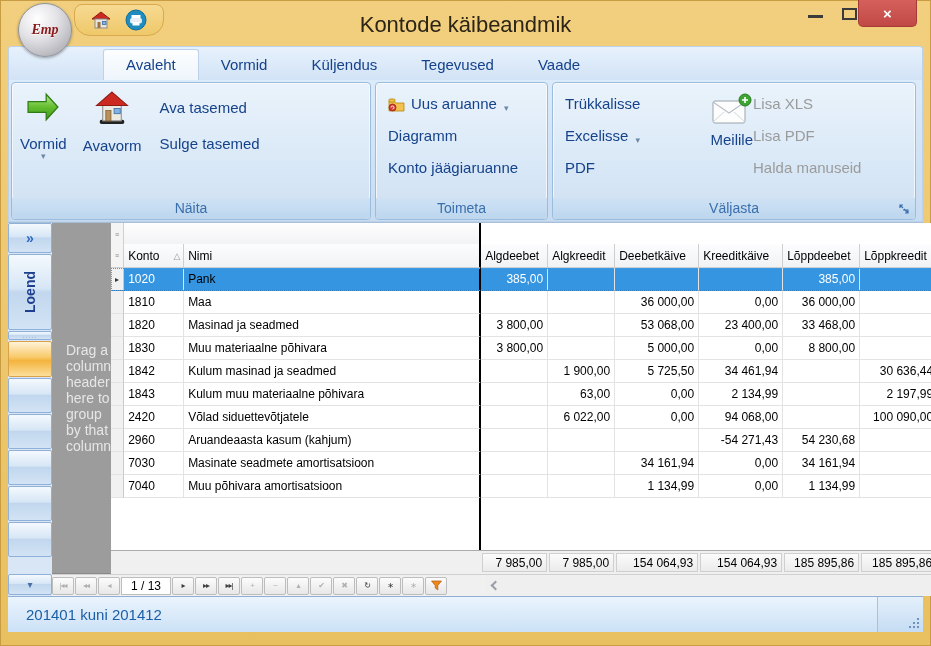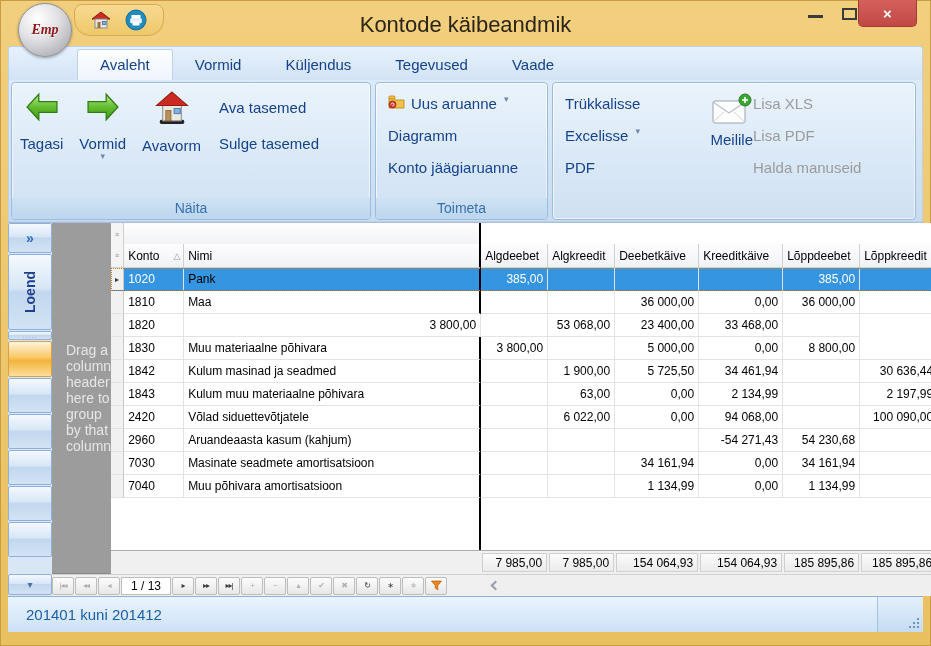--- a/index.html
+++ b/index.html
@@ -41,21 +41,21 @@
   }
   
   .ribbon-tabs{
     flex:0 0 34px; display:flex; align-items:flex-end; padding-left:68px;
     background:linear-gradient(#e7f1fc,#d2e3f6);
     border:1px solid #bcd2ea; border-bottom:none; border-radius:3px 3px 0 0;
   }
   .tab{ font-size:15px; color:#15428b; padding:6px 22px 7px 22px; }
   .tab.active{
     background:linear-gradient(#fdfeff,#eef5fc);
-    border:1px solid #bcd2ea; border-bottom:none; border-radius:3px 3px 0 0;
+    border:1px solid #bcd2ea; border-bottom:none; border-radius:3px 3px 0 0;margin-left:26px;
   }
   
   .ribbon-body{
     flex:0 0 142px; display:flex; align-items:flex-start;
     background:linear-gradient(#dcebfa,#c7dbf1);
     border:1px solid #bcd2ea; border-top:none;
     padding:2px 2px 0 2px;
   }
   .rgroup{
     height:138px; margin-right:4px; display:flex; flex-direction:column;
@@ -69,21 +69,21 @@
     background:linear-gradient(#cfe2f4,#bcd6ee); border-radius:0 0 4px 4px;
     line-height:21px; position:relative;
   }
   .bigbtn{ display:flex; flex-direction:column; align-items:center; padding:8px 8px 0 8px;
     color:#15428b; font-size:15px; }
   .bigbtn .lbl{ margin-top:12px; white-space:nowrap; }
   .caret{ font-size:9px; color:#6f87a6; line-height:8px; }
   .txtlinks{ display:flex; flex-direction:column; margin:16px 6px 0 10px; gap:19px; }
   .txtlink{ font-size:15px; color:#15428b; white-space:nowrap; }
   .menu-col{ display:flex; flex-direction:column; padding:12px 10px 0 12px; gap:15px; }
-  .menu-item{ font-size:15px; color:#15428b; display:flex; align-items:flex-start; white-space:nowrap; }
+  .menu-item{ font-size:15px; color:#15428b; display:flex; align-items:flex-end; white-space:nowrap; }
   .menu-item .caret{ margin-left:7px; }
   .menu-item.disabled{ color:#9b9b9b; }
   .mailcol{ display:flex; flex-direction:column; align-items:flex-end; padding-top:10px; width:82px; }
   .mailcol .lbl{ font-size:15px; color:#15428b; margin-top:4px; }
   .launcher{ position:absolute; right:5px; bottom:4px; }
   
   .main{ flex:0 0 374px; display:flex; background:#fff; border-top:1px solid #a8bfd8; }
   .left-strip{ flex:0 0 30px; display:flex; flex-direction:column; background:#d9e6f5; }
   .seg{ border:1px solid #8fb0d8; border-radius:2px; margin-bottom:1px;
     background:linear-gradient(#f4f9fd,#d7e6f6 45%,#c2d7ee 50%,#d2e3f4);
@@ -216,35 +216,20 @@
   </div>
 
   <div class="ribbon-body">
 
     <div class="rgroup" style="width:362px">
       <div class="rgroup-content">
         <div class="bigbtn">
           <span>
             <svg width="36" height="32" viewBox="0 0 32 30">
               <defs>
-                  <linearGradient id="gl" x1="0" y1="0" x2="0" y2="1">
-                <stop offset="0" stop-color="#b9ea92"></stop>
-                    <stop offset=".5" stop-color="#64bd2e"></stop>
-                    <stop offset="1" stop-color="#3f9a1a"></stop>
-              </linearGradient>
-                </defs>
-              <path d="M13 3 L2 15 L13 27 L13 20 L30 20 L30 10 L13 10 Z" fill="url(#gl)" stroke="#2e7d13" stroke-width="1.2"></path>
-            </svg>
-          </span>
-          <span class="lbl">Tagasi</span>
-        </div>
-        <div class="bigbtn">
-          <span>
-            <svg width="36" height="32" viewBox="0 0 32 30">
-              <defs>
                   <linearGradient id="gr" x1="0" y1="0" x2="0" y2="1">
                 <stop offset="0" stop-color="#b9ea92"></stop>
                     <stop offset=".5" stop-color="#64bd2e"></stop>
                     <stop offset="1" stop-color="#3f9a1a"></stop>
               </linearGradient>
                 </defs>
               <path d="M19 3 L30 15 L19 27 L19 20 L2 20 L2 10 L19 10 Z" fill="url(#gr)" stroke="#2e7d13" stroke-width="1.2"></path>
             </svg>
           </span>
           <span class="lbl">Vormid</span>
@@ -326,20 +311,29 @@
           <span class="menu-item disabled">
             <span>Lisa XLS</span>
           </span>
           <span class="menu-item disabled">
             <span>Lisa PDF</span>
           </span>
           <span class="menu-item disabled">
             <span>Halda manuseid</span>
           </span>
         </div>
+      </div>
+      <div class="rgroup-caption">
+        <span>Väljasta</span>
+        <span class="launcher">
+          <svg width="11" height="11" viewBox="0 0 11 11">
+            <path d="M1 4 V1 H4 M1 1 L4 4" fill="none" stroke="#3a6fad" stroke-width="1.2"></path>
+            <path d="M4 6 L9 6 L9 9 L6 9 M9 9 L5 5" fill="none" stroke="#3a6fad" stroke-width="1.2"></path>
+          </svg>
+        </span>
       </div>
     </div>
   </div>
 
   <div class="main">
 
     <div class="left-strip">
       <div class="seg seg-exp">»</div>
       <div class="seg seg-loend">
         <span class="vtext">Loend</span>
@@ -409,20 +403,21 @@
                   <div class="num"></div>
                   <div class="num">36 000,00</div>
                   <div class="num">0,00</div>
                   <div class="num">36 000,00</div>
                   <div class="num"></div>
                   <div class="void"></div>
                 </div>
                 <div class="gridcols grow">
                   <div class="ind"></div>
                   <div class="konto">1820</div>
+                  <div class="nimi">Masinad ja seadmed</div>
                   <div class="num">3 800,00</div>
                   <div class="num"></div>
                   <div class="num">53 068,00</div>
                   <div class="num">23 400,00</div>
                   <div class="num">33 468,00</div>
                   <div class="num"></div>
                   <div class="void"></div>
                 </div>
                 <div class="gridcols grow">
                   <div class="ind"></div>

